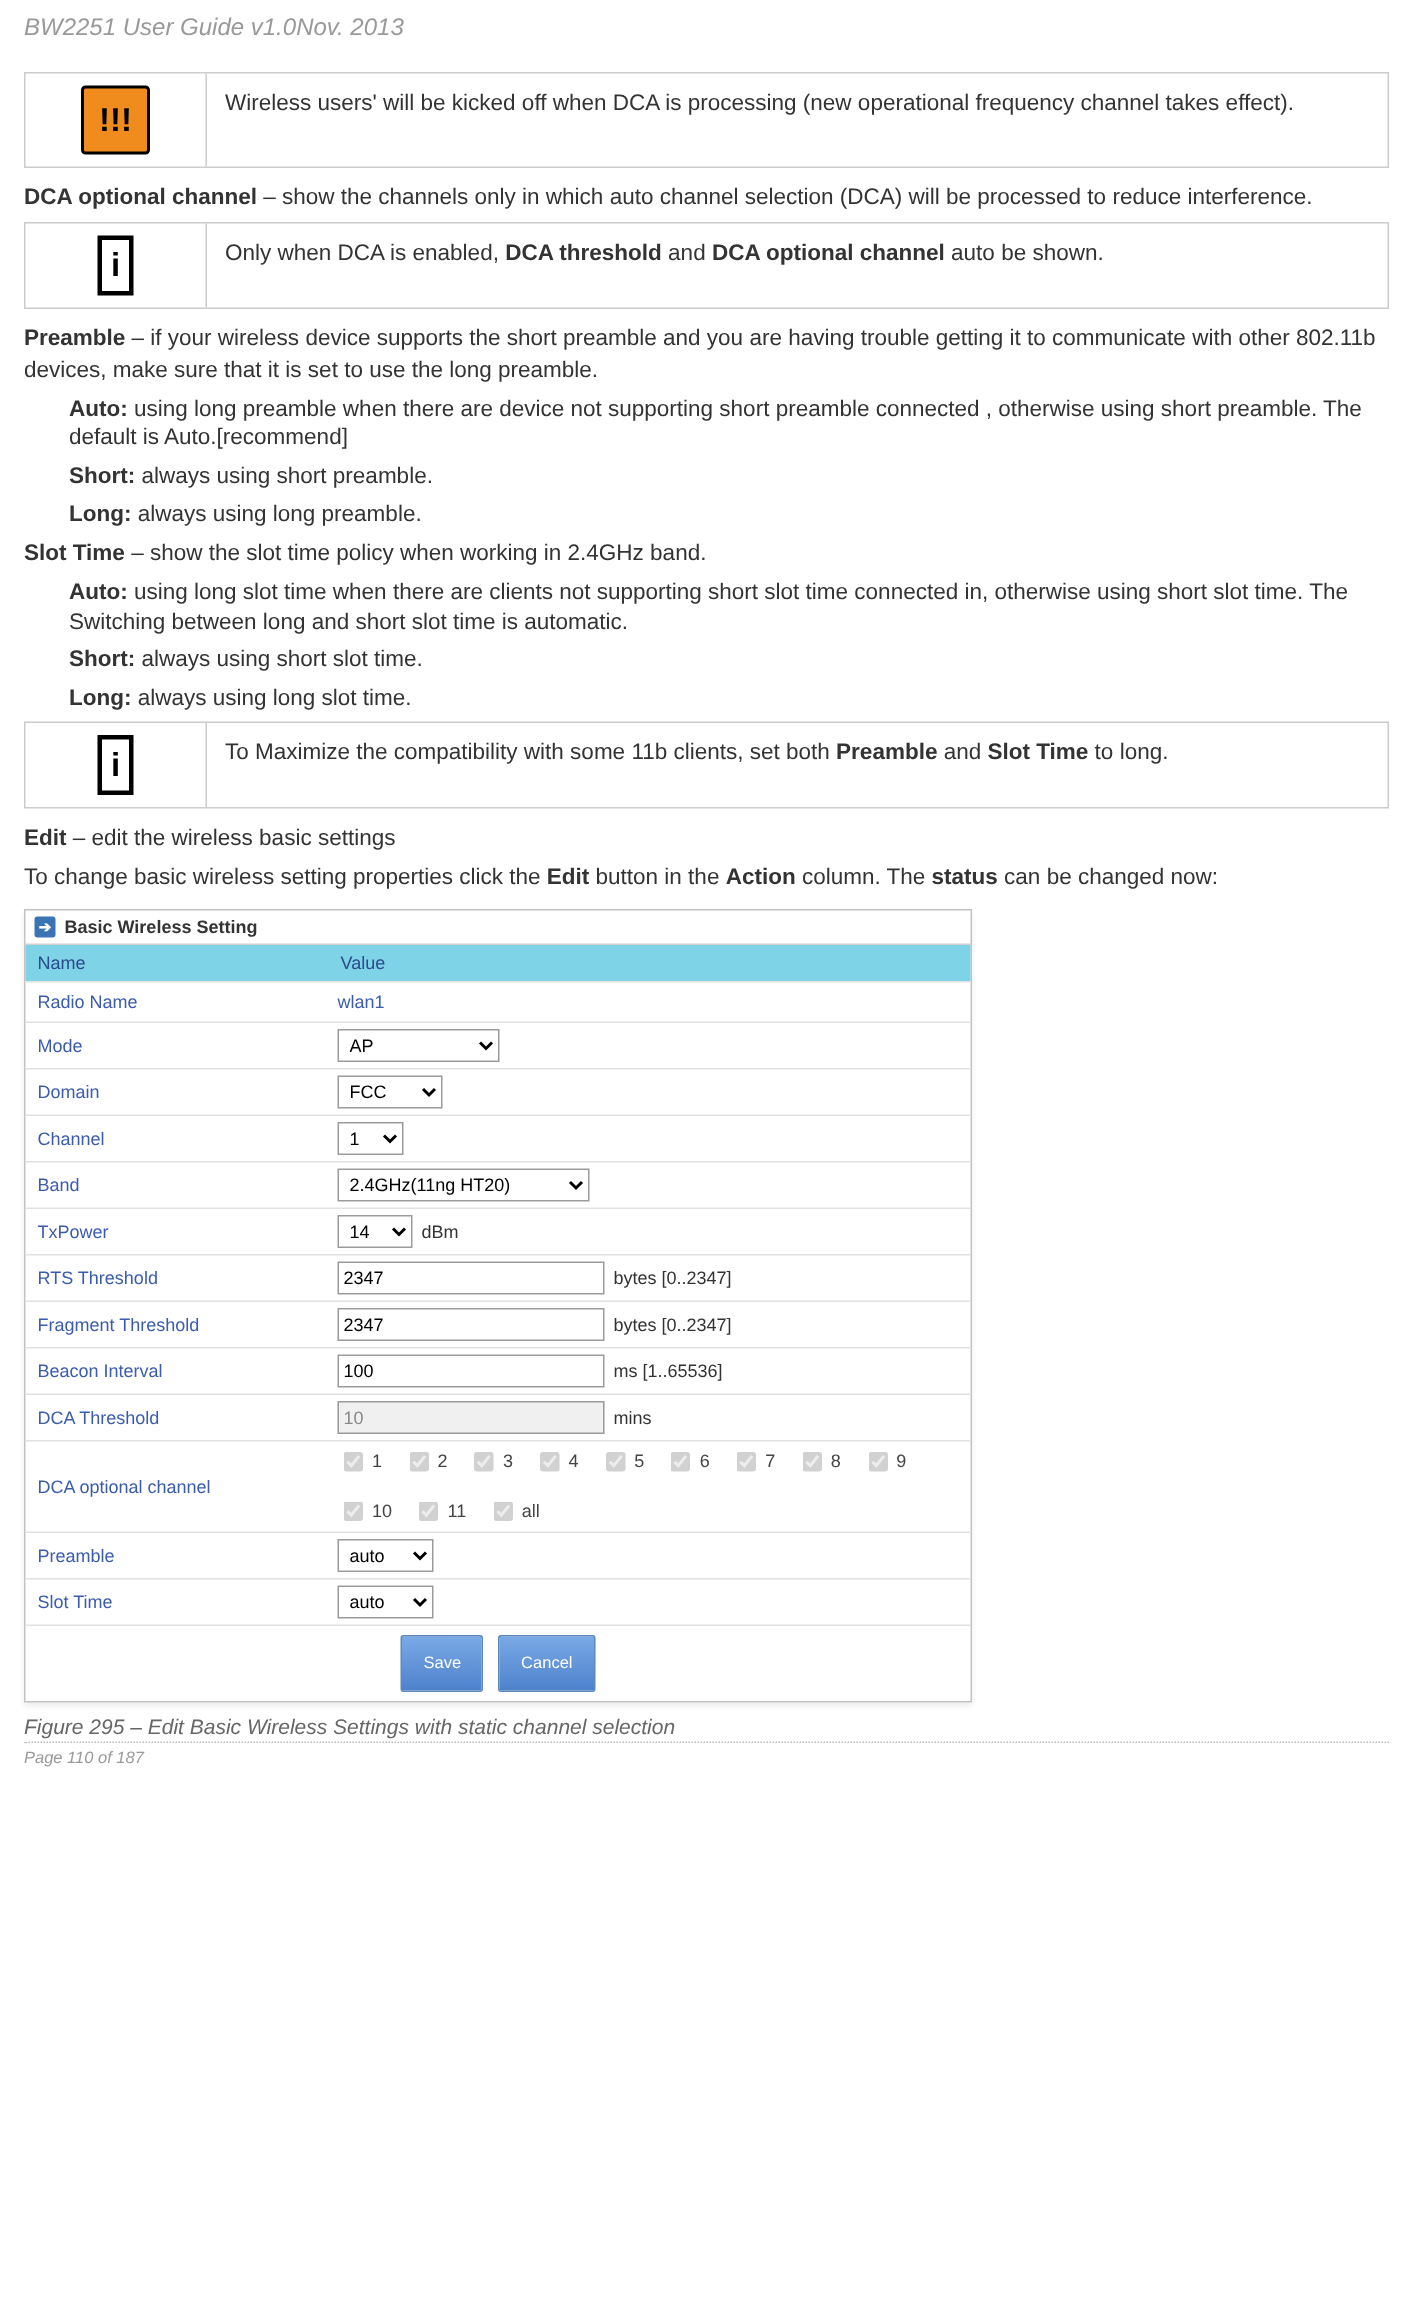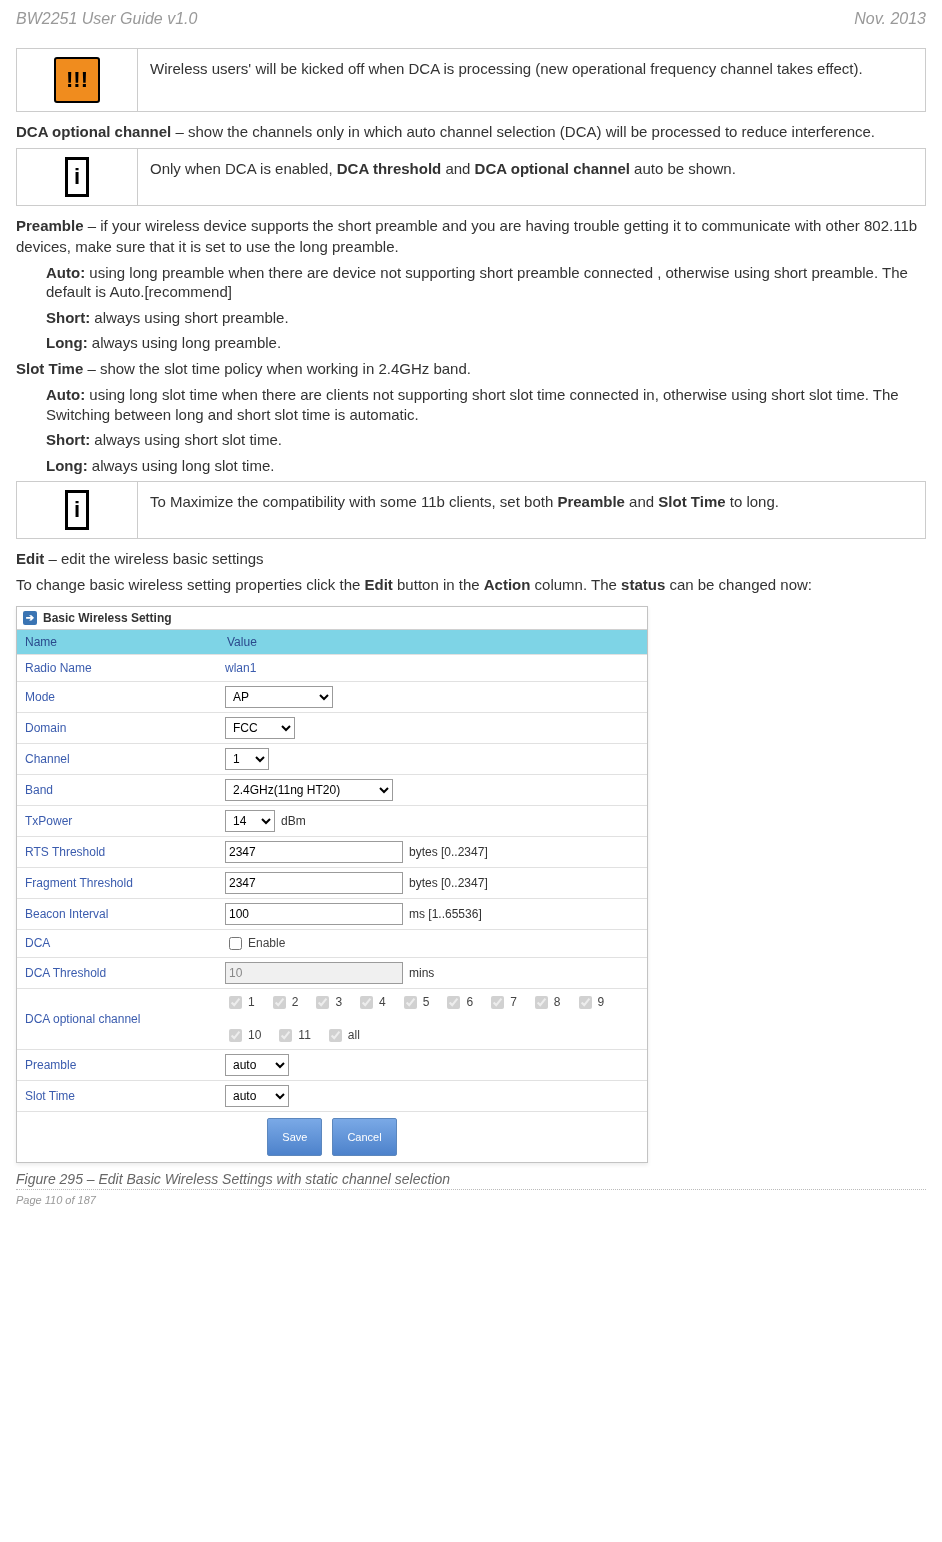--- a/index.html
+++ b/index.html
@@ -1,16 +1,16 @@
 <!DOCTYPE html>
 <html><head>
 <meta charset="utf-8">
 <style>
 body { margin:0; padding:10px 16px; background:#fff; font-family:Arial,Helvetica,sans-serif; color:#333; width:910px; }
-.hdr { display:flex; justify-content:space-between; font-style:italic; color:#999; font-size:16px; margin-bottom:20px; }
+.hdr { display:flex; justify-content:flex-start; font-style:italic; color:#999; font-size:16px; margin-bottom:20px; }
 .note-box { border:1px solid #ccc; display:flex; margin:6px 0 10px 0; }
 .note-icon-cell { width:120px; display:flex; align-items:flex-start; justify-content:center; padding:8px 0; border-right:1px solid #ccc; }
 .note-text-cell { flex:1; padding:10px 12px; font-size:15px; line-height:1.35; }
 .warn-icon { width:42px; height:42px; background:#f08c1e; border:2px solid #000; display:flex; align-items:center; justify-content:center; font-weight:bold; font-size:22px; color:#000; border-radius:3px; }
 .info-icon { width:18px; height:34px; background:#fff; border:3px solid #000; display:flex; align-items:center; justify-content:center; font-weight:bold; font-size:22px; color:#000; }
 p.body { font-size:15px; line-height:1.35; margin:6px 0; }
 p.sub { font-size:15px; line-height:1.3; margin:6px 0 6px 30px; }
 .b { font-weight:bold; }
 .figwrap { border:1px solid #c3c3c3; background:#fff; width:630px; margin-top:10px; font-size:12px; box-shadow:0 2px 4px rgba(0,0,0,0.08); }
 .fighdr { display:flex; align-items:center; padding:4px 6px; border-bottom:1px solid #d0d0d0; font-weight:bold; color:#333; }
@@ -154,29 +154,20 @@
     </div>
 
   <div class="row">
       <div class="labcell">Beacon Interval</div>
     <div class="valcell">
         <input class="fake" value="100" style="">
         <span>ms [1..65536]</span>
       </div>
     </div>
 
-  <div class="row">
-      <div class="labcell">DCA</div>
-    <div class="valcell">
-        <label class="chk">
-          <input type="checkbox" style="">
-          <span>Enable</span>
-        </label>
-      </div>
-    </div>
 
   <div class="row">
       <div class="labcell">DCA Threshold</div>
     <div class="valcell">
         <input class="fake" disabled="" style="background: rgb(240, 240, 240); color: rgb(136, 136, 136);" value="10">
         <span>mins</span>
       </div>
     </div>
 
   <div class="row">

